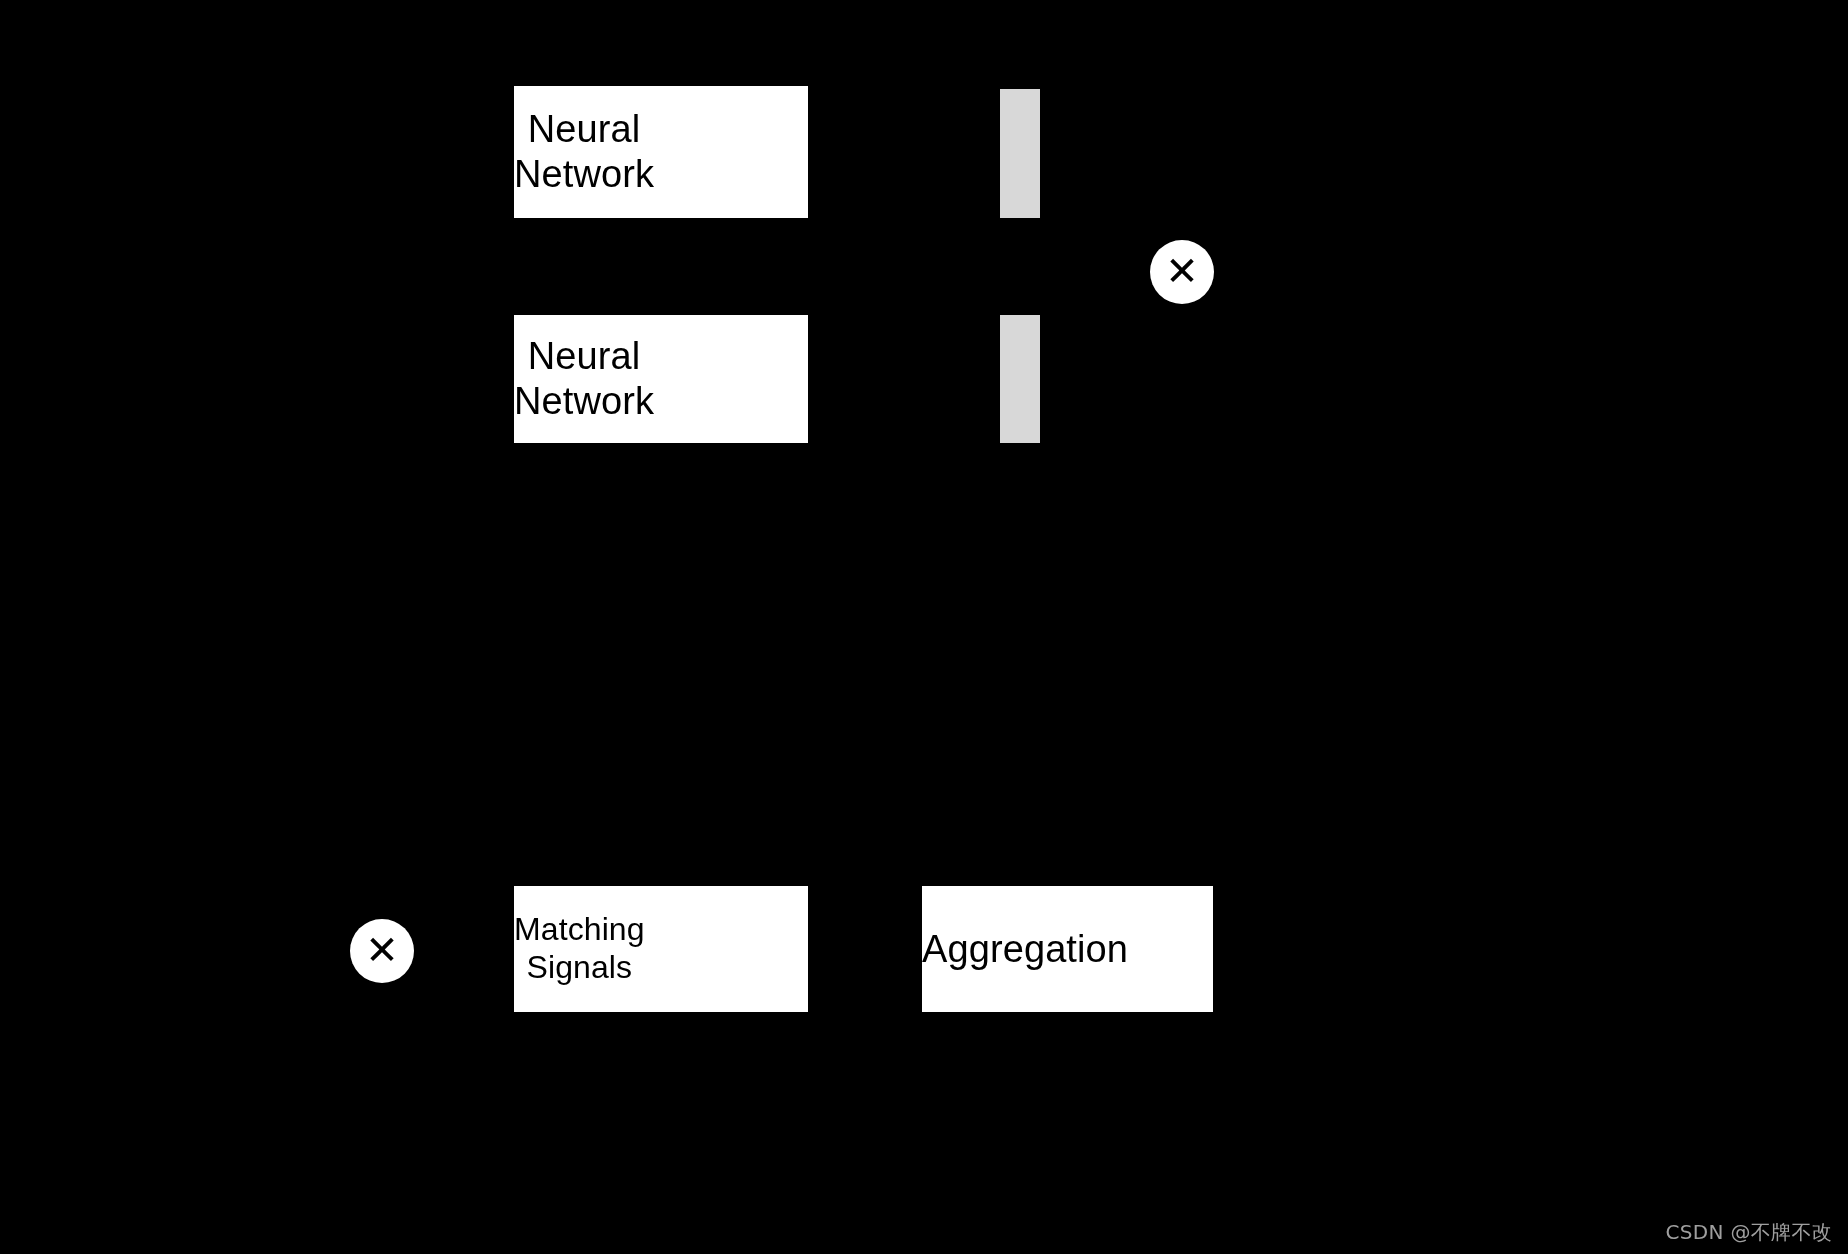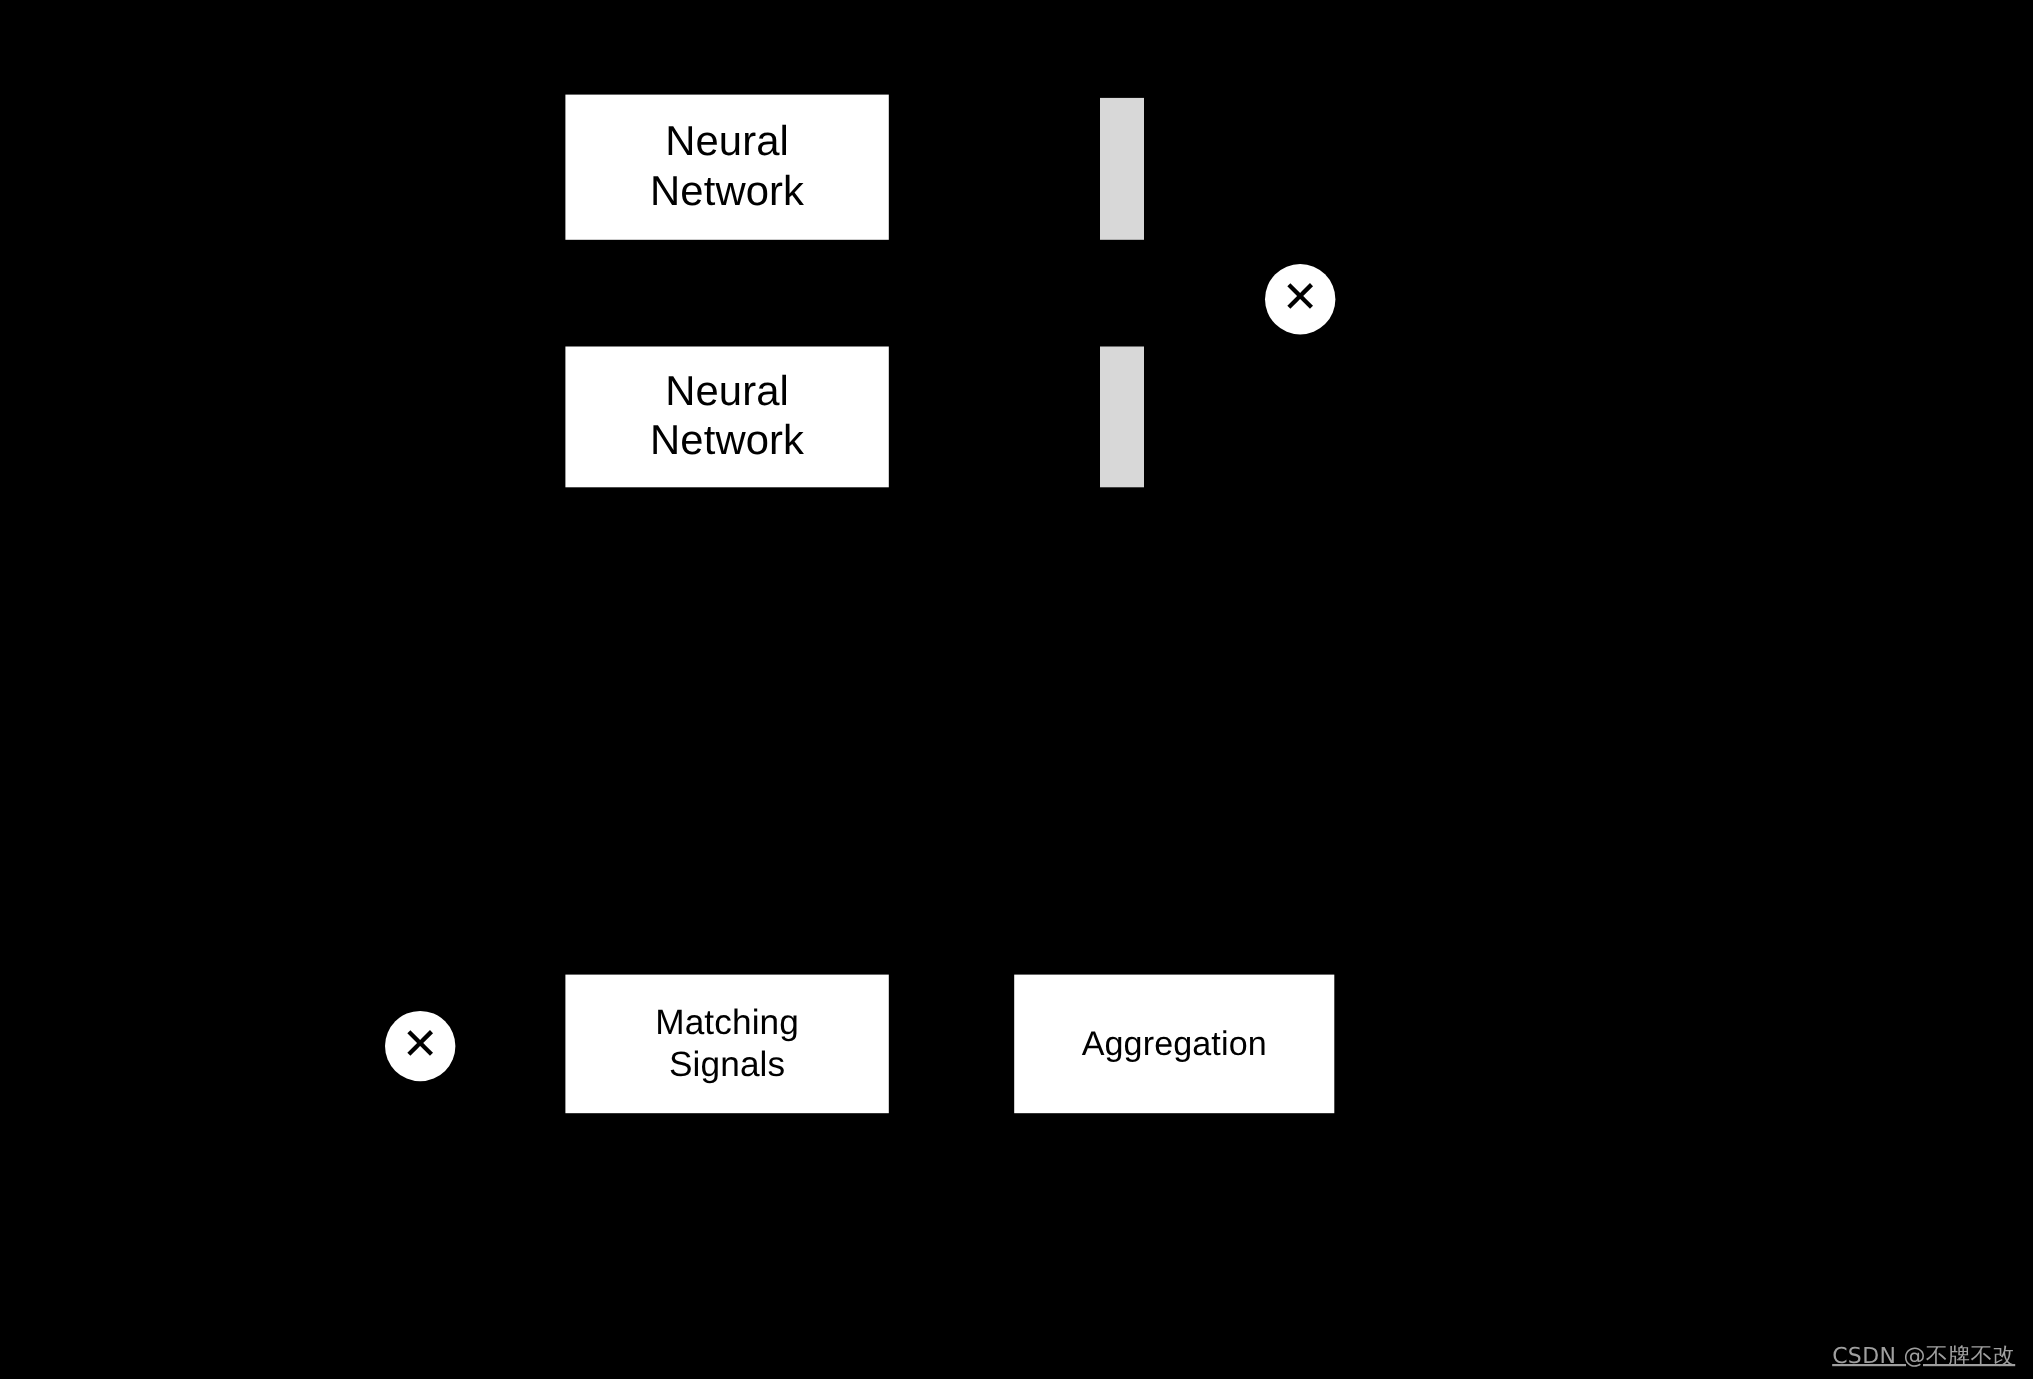--- a/index.html
+++ b/index.html
@@ -17,21 +17,21 @@
     height: 1254px;
     background: #000000;
     overflow: hidden;
   }
   .node-box {
     position: absolute;
     background: #ffffff;
     color: #000000;
     display: flex;
     align-items: center;
-    justify-content: center;
+    justify-content: flex-start;
     text-align: center;
     line-height: 1.18;
     font-weight: 400;
     box-sizing: border-box;
     white-space: pre-line;
     letter-spacing: 0.1px;
   }
   .nn-box-1 {
     left: 514px;
     top: 86px;
@@ -51,21 +51,21 @@
     top: 886px;
     width: 294px;
     height: 126px;
     font-size: 32px;
   }
   .aggregation-box {
     left: 922px;
     top: 886px;
     width: 291px;
     height: 126px;
-    font-size: 31px;
+    font-size: 38px;
   }
   .vector-bar {
     position: absolute;
     background: #d8d8d8;
   }
   .vector-bar-1 {
     left: 1000px;
     top: 89px;
     width: 40px;
     height: 129px;
@@ -104,21 +104,20 @@
   }
   .watermark {
     position: absolute;
     right: 16px;
     bottom: 8px;
     color: #a8a8a8;
     font-size: 20px;
     letter-spacing: 0.3px;
     opacity: 0.95;
     font-family: "DejaVu Sans", "Liberation Sans", sans-serif;
-    text-decoration: underline;
   }
 </style>
 </head>
 <body>
 
 <div id="canvas">
 
   <div class="node-box nn-box-1">
     <span>Neural
 Network</span>

